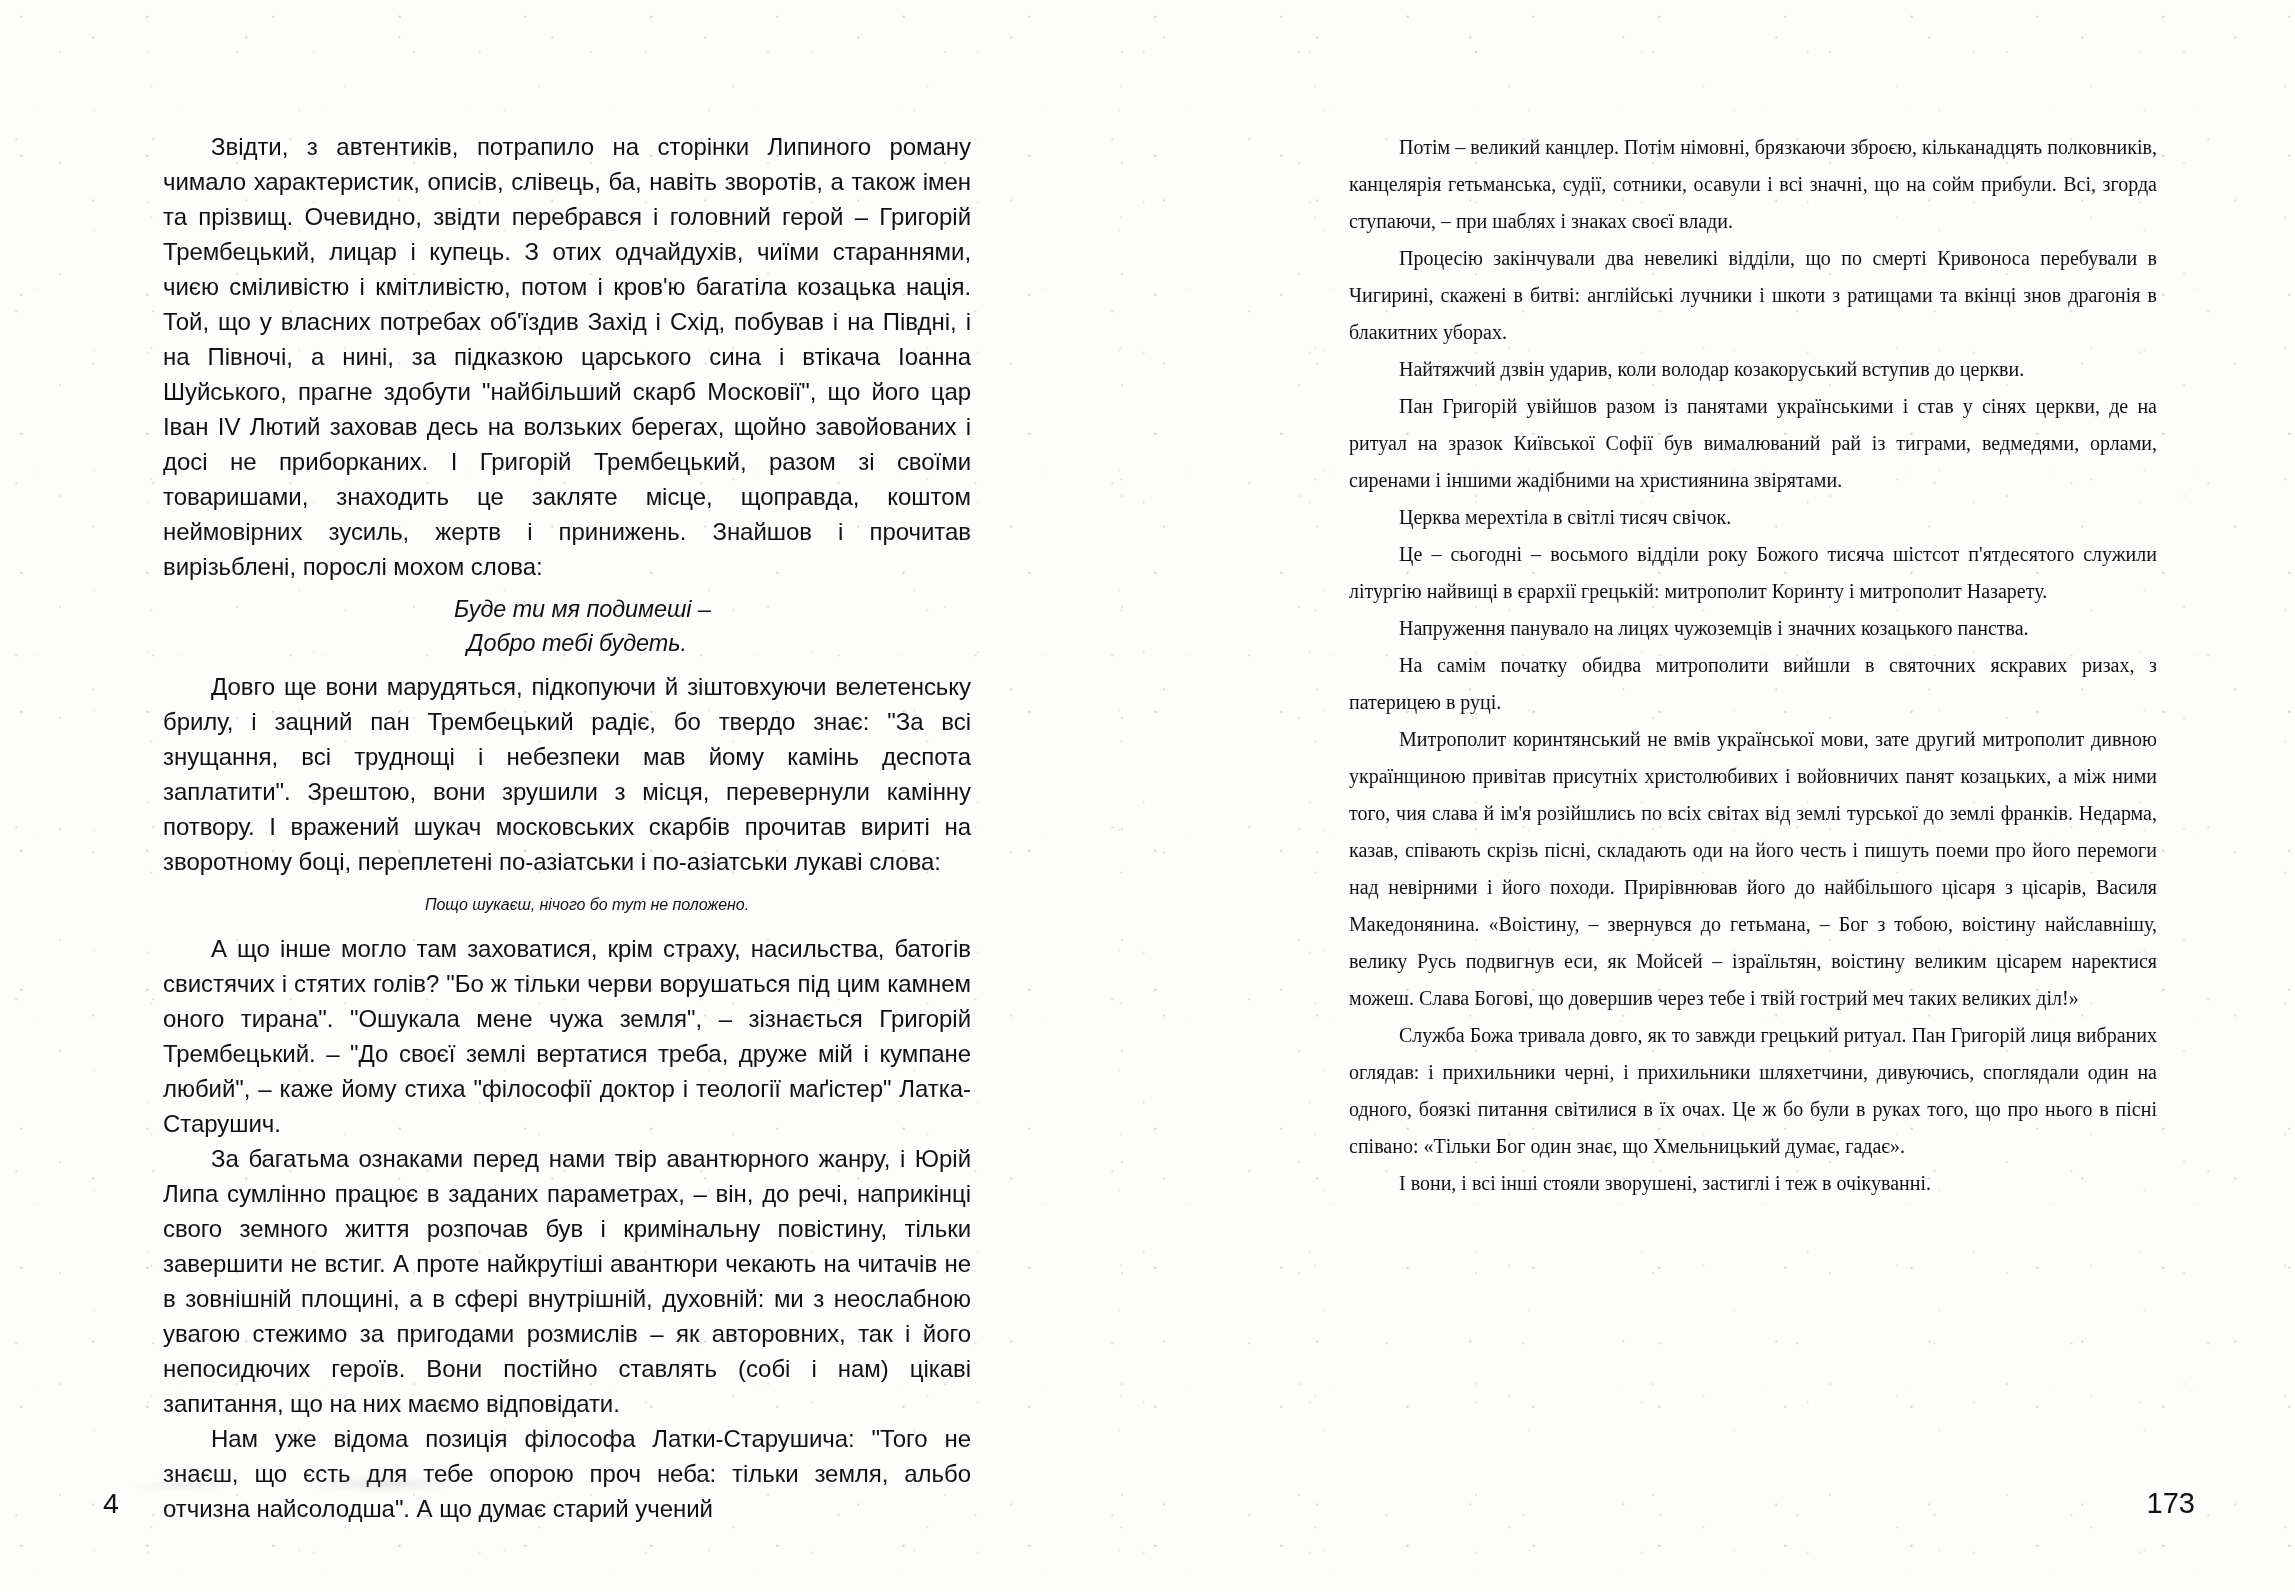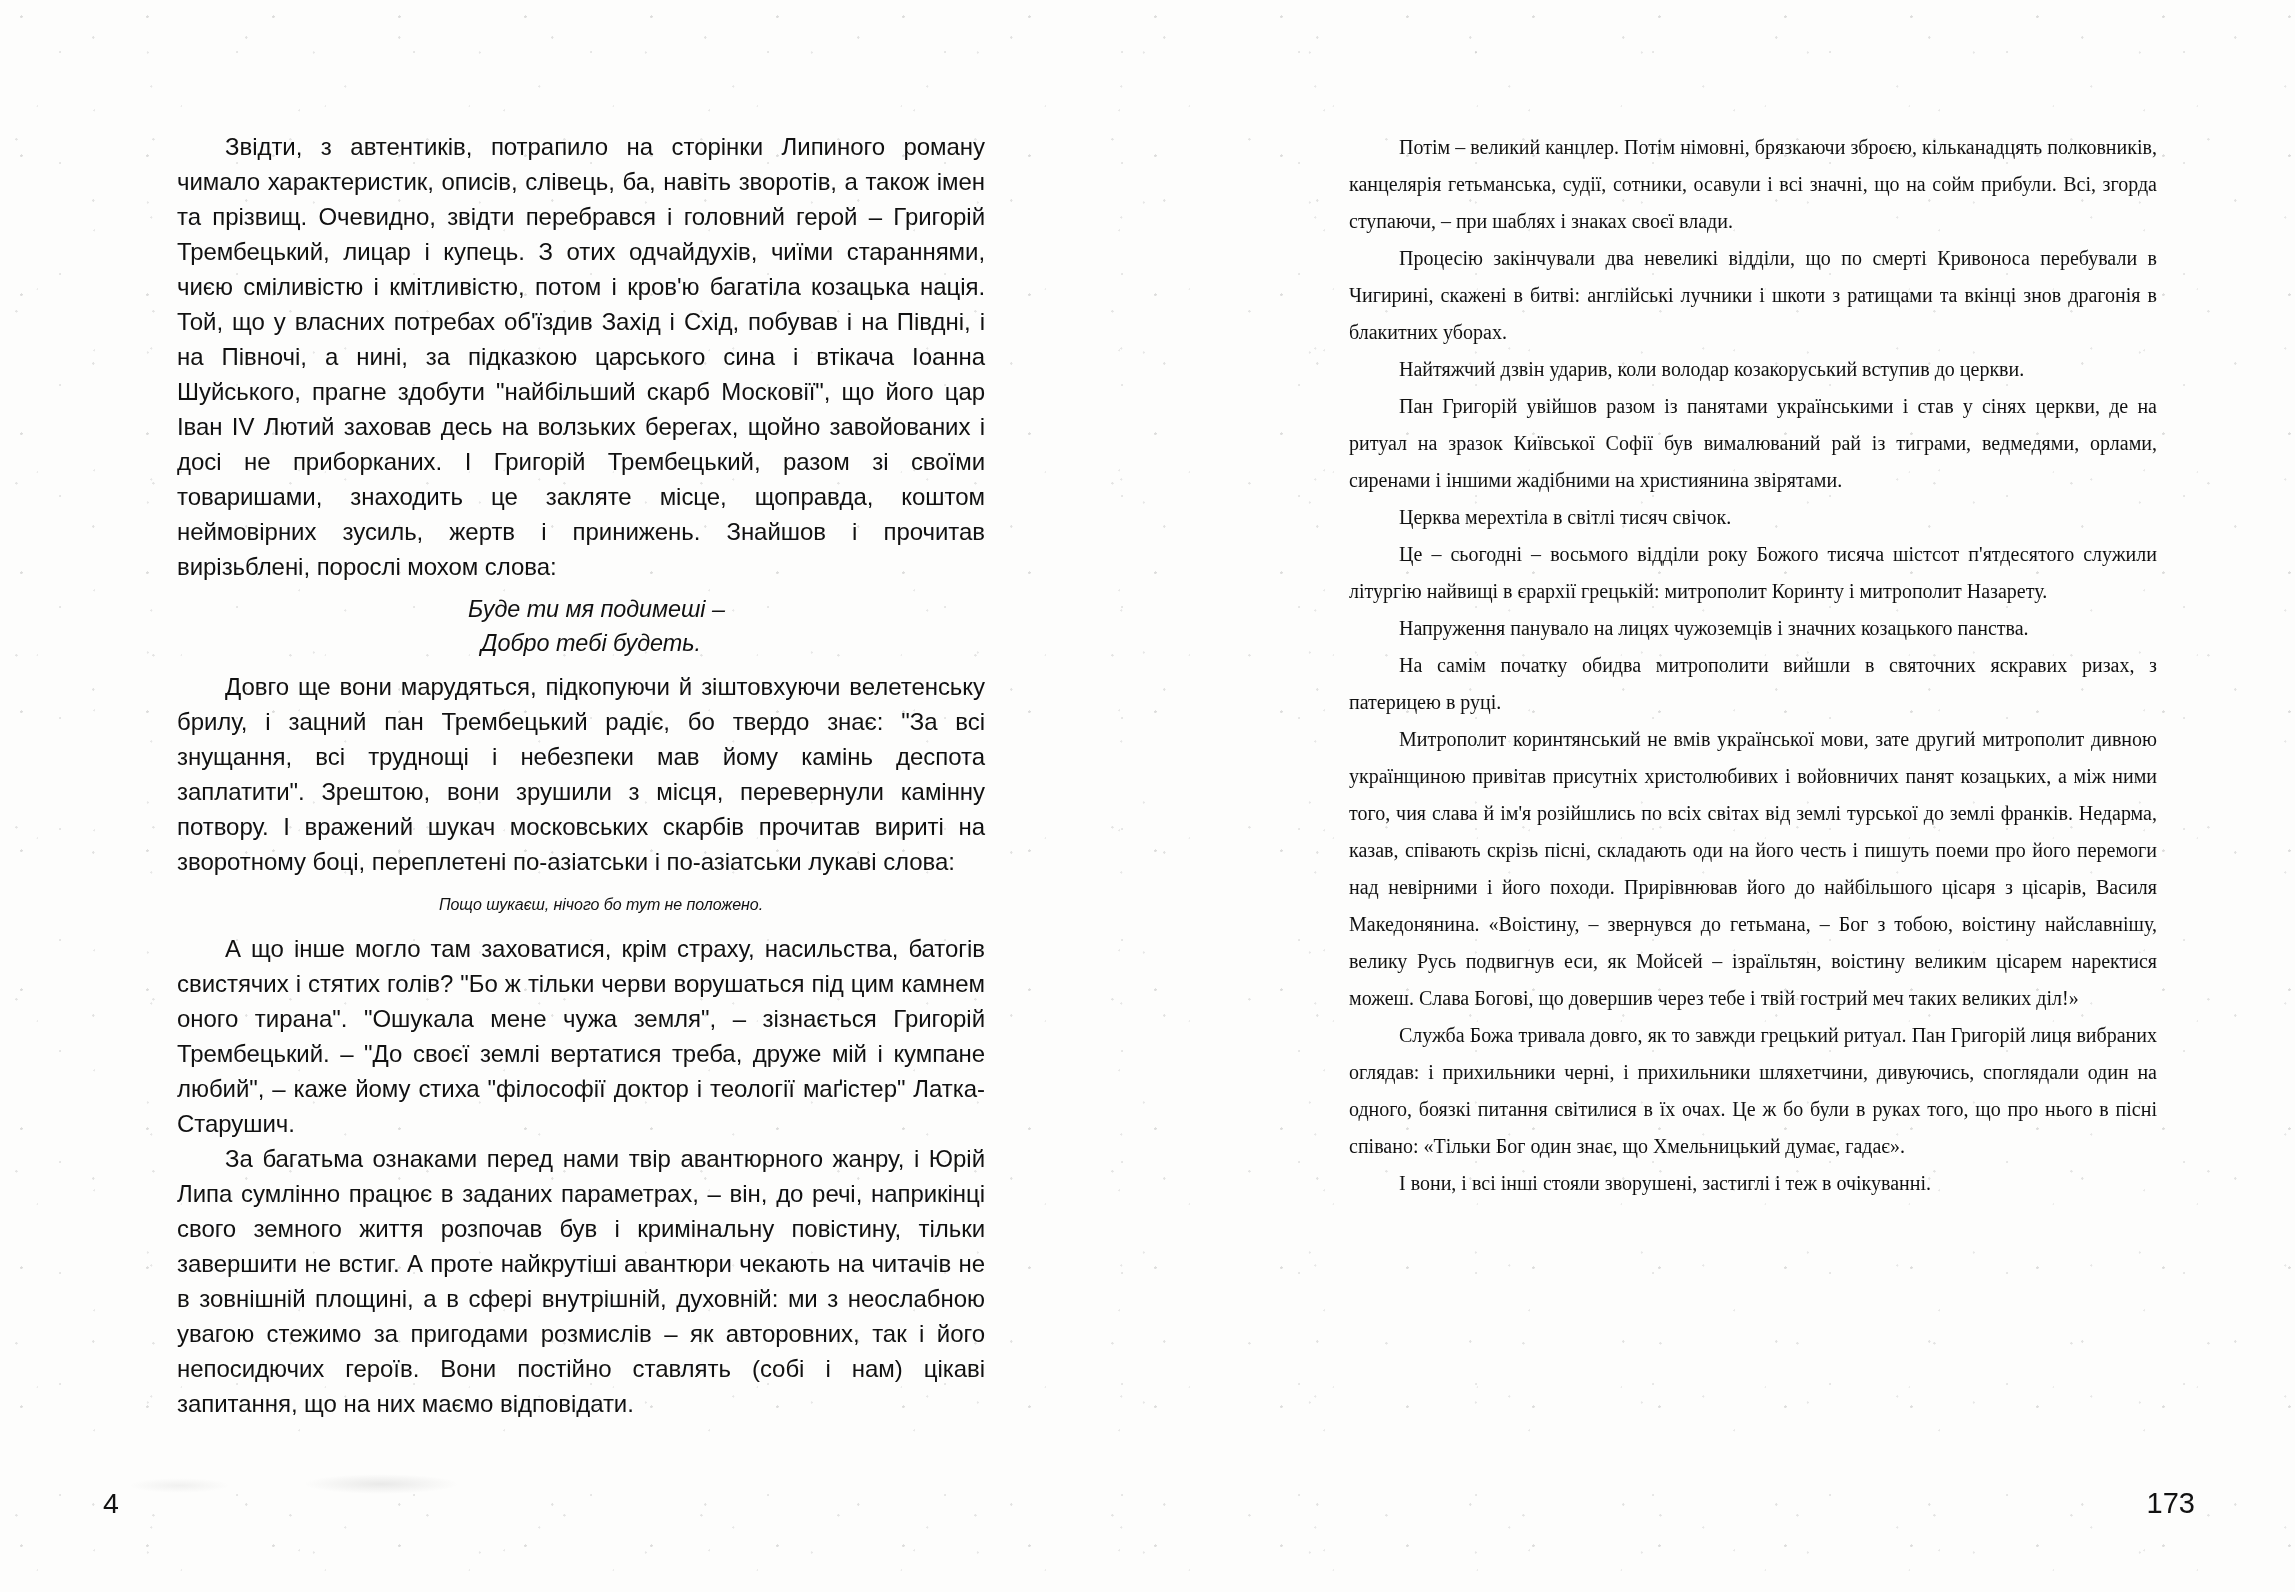--- a/index.html
+++ b/index.html
@@ -40,21 +40,21 @@
 
   .page{ position:relative; height:100%; }
   .page-left{ width:1148px; }
   .page-right{ width:1148px; }
 
   .col{
     position:absolute;
     top:129px;
     width:808px;
   }
-  .page-left .col{ left:177px; }
+  .page-left .col{ left:163px; }
   .page-right .col{ left:1349px - 1148px; }
 
   
   p{
     text-align:justify;
     text-justify:inter-word;
     hyphens:manual;
   }
 
   
@@ -132,20 +132,21 @@
         <span class="vline l1">Буде ти мя подимеші –</span>
         <span class="vline l2">Добро тебі будеть.</span>
       </p>
 
       <p>Довго ще вони марудяться, підкопуючи й зіштовхуючи велетенську брилу, і зацний пан Трембецький радіє, бо твердо знає: "За всі знущання, всі труднощі і небезпеки мав йому камінь деспота заплатити". Зрештою, вони зрушили з місця, перевернули камінну потвору. І вражений шукач московських скарбів прочитав вириті на зворотному боці, переплетені по-азіатськи і по-азіатськи лукаві слова:</p>
 
       <p class="quote-line">Пощо шукаєш, нічого бо тут не положено.</p>
 
       <p>А що інше могло там заховатися, крім страху, насильства, батогів свистячих і стятих голів? "Бо ж тільки черви ворушаться під цим камнем оного тирана". "Ошукала мене чужа земля", – зізнається Григорій Трембецький. – "До своєї землі вертатися треба, друже мій і кумпане любий", – каже йому стиха "філософії доктор і теології маґістер" Латка-Старушич.</p>
       <p>За багатьма ознаками перед нами твір авантюрного жанру, і Юрій Липа сумлінно працює в заданих параметрах, – він, до речі, наприкінці свого земного життя розпочав був і кримінальну повістину, тільки завершити не встиг. А проте найкрутіші авантюри чекають на читачів не в зовнішній площині, а в сфері внутрішній, духовній: ми з неослабною увагою стежимо за пригодами розмислів – як авторовних, так і його непосидючих героїв. Вони постійно ставлять (собі і нам) цікаві запитання, що на них маємо відповідати.</p>
+      <p>Нам уже відома позиція філософа Латки-Старушича: "Того не знаєш, що єсть для тебе опорою проч неба: тільки земля, альбо отчизна найсолодша". А що думає старий учений</p>
     </div>
 
     <div class="folio folio-left">4</div>
   </div>
 
   <div class="page page-right">
     <div class="col serif-col" id="right-col" style="left: 201px;">
         <p>Потім – великий канцлер. Потім німовні, брязкаючи зброєю, кільканадцять полковників, канцелярія гетьманська, судії, сотники, осавули і всі значні, що на сойм прибули. Всі, згорда ступаючи, – при шаблях і знаках своєї влади.</p>
         <p>Процесію закінчували два невеликі відділи, що по смерті Кривоноса перебували в Чигирині, скажені в битві: англійські лучники і шкоти з ратищами та вкінці знов драгонія в блакитних уборах.</p>
         <p>Найтяжчий дзвін ударив, коли володар козакоруський вступив до церкви.</p>

